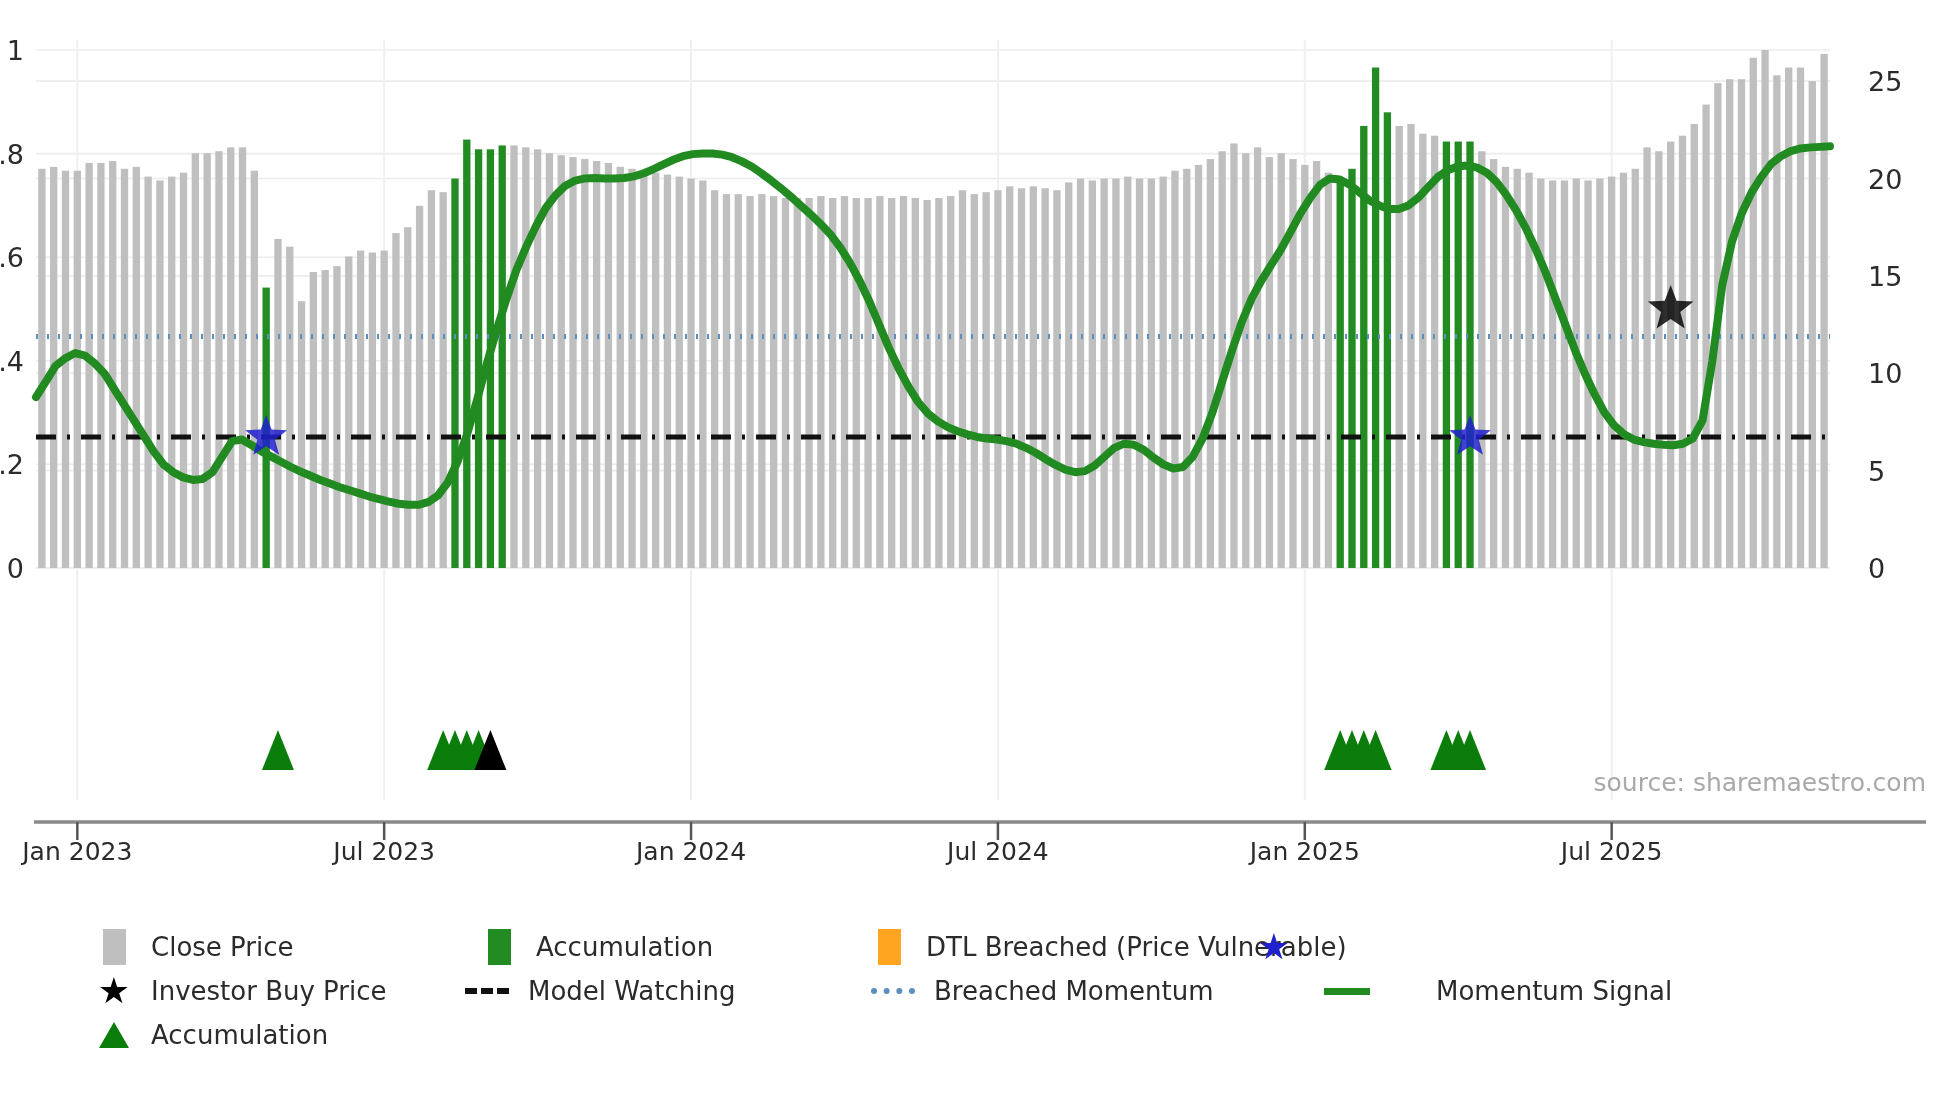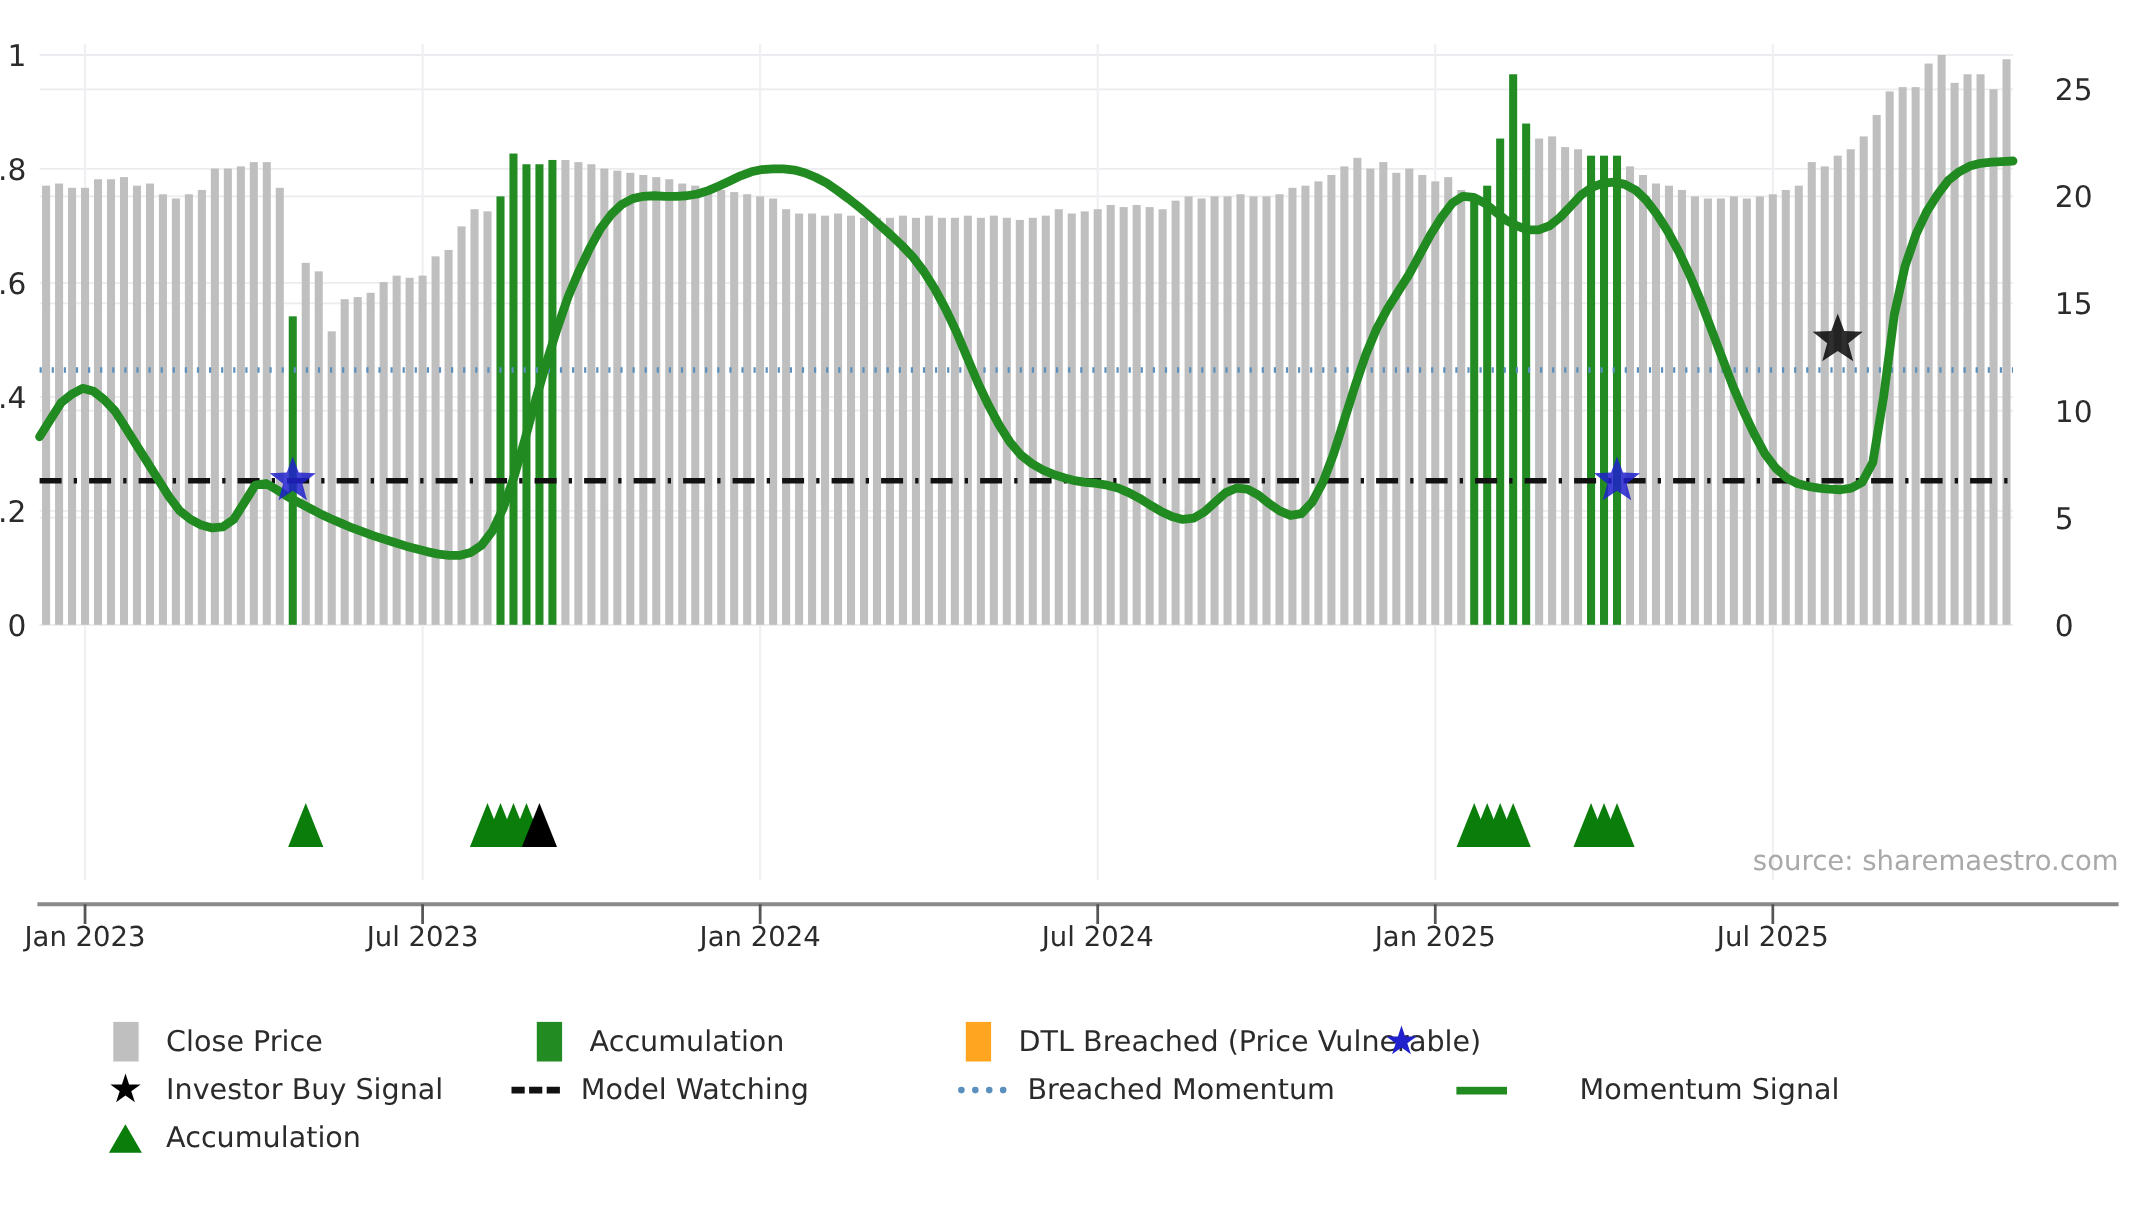--- a/index.html
+++ b/index.html
@@ -289,21 +289,21 @@
             <span class="sw-star" style="color:#2020CC">★</span>
           </span>
       </div>
     </div>
 
     <div class="legend-row" style="position:relative;top:0px;">
       <div class="legend-item" style="position:absolute;left:0px;">
         <span class="lg-swatch">
             <span class="sw-star" style="color:#000000">★</span>
           </span>
-        <span class="legend-label">Investor Buy Signal</span>
+        <span class="legend-label">Investor Buy Price</span>
       </div>
       <div class="legend-item" style="position:absolute;left:369px;">
         <span class="lg-swatch" style="flex:0 0 46px;width:46px;">
             <span class="sw-dash"></span>
           </span>
         <span class="legend-label">Model Watching</span>
       </div>
       <div class="legend-item" style="position:absolute;left:775px;">
         <span class="lg-swatch" style="flex:0 0 46px;width:46px;">
             <span class="sw-dot"></span>

